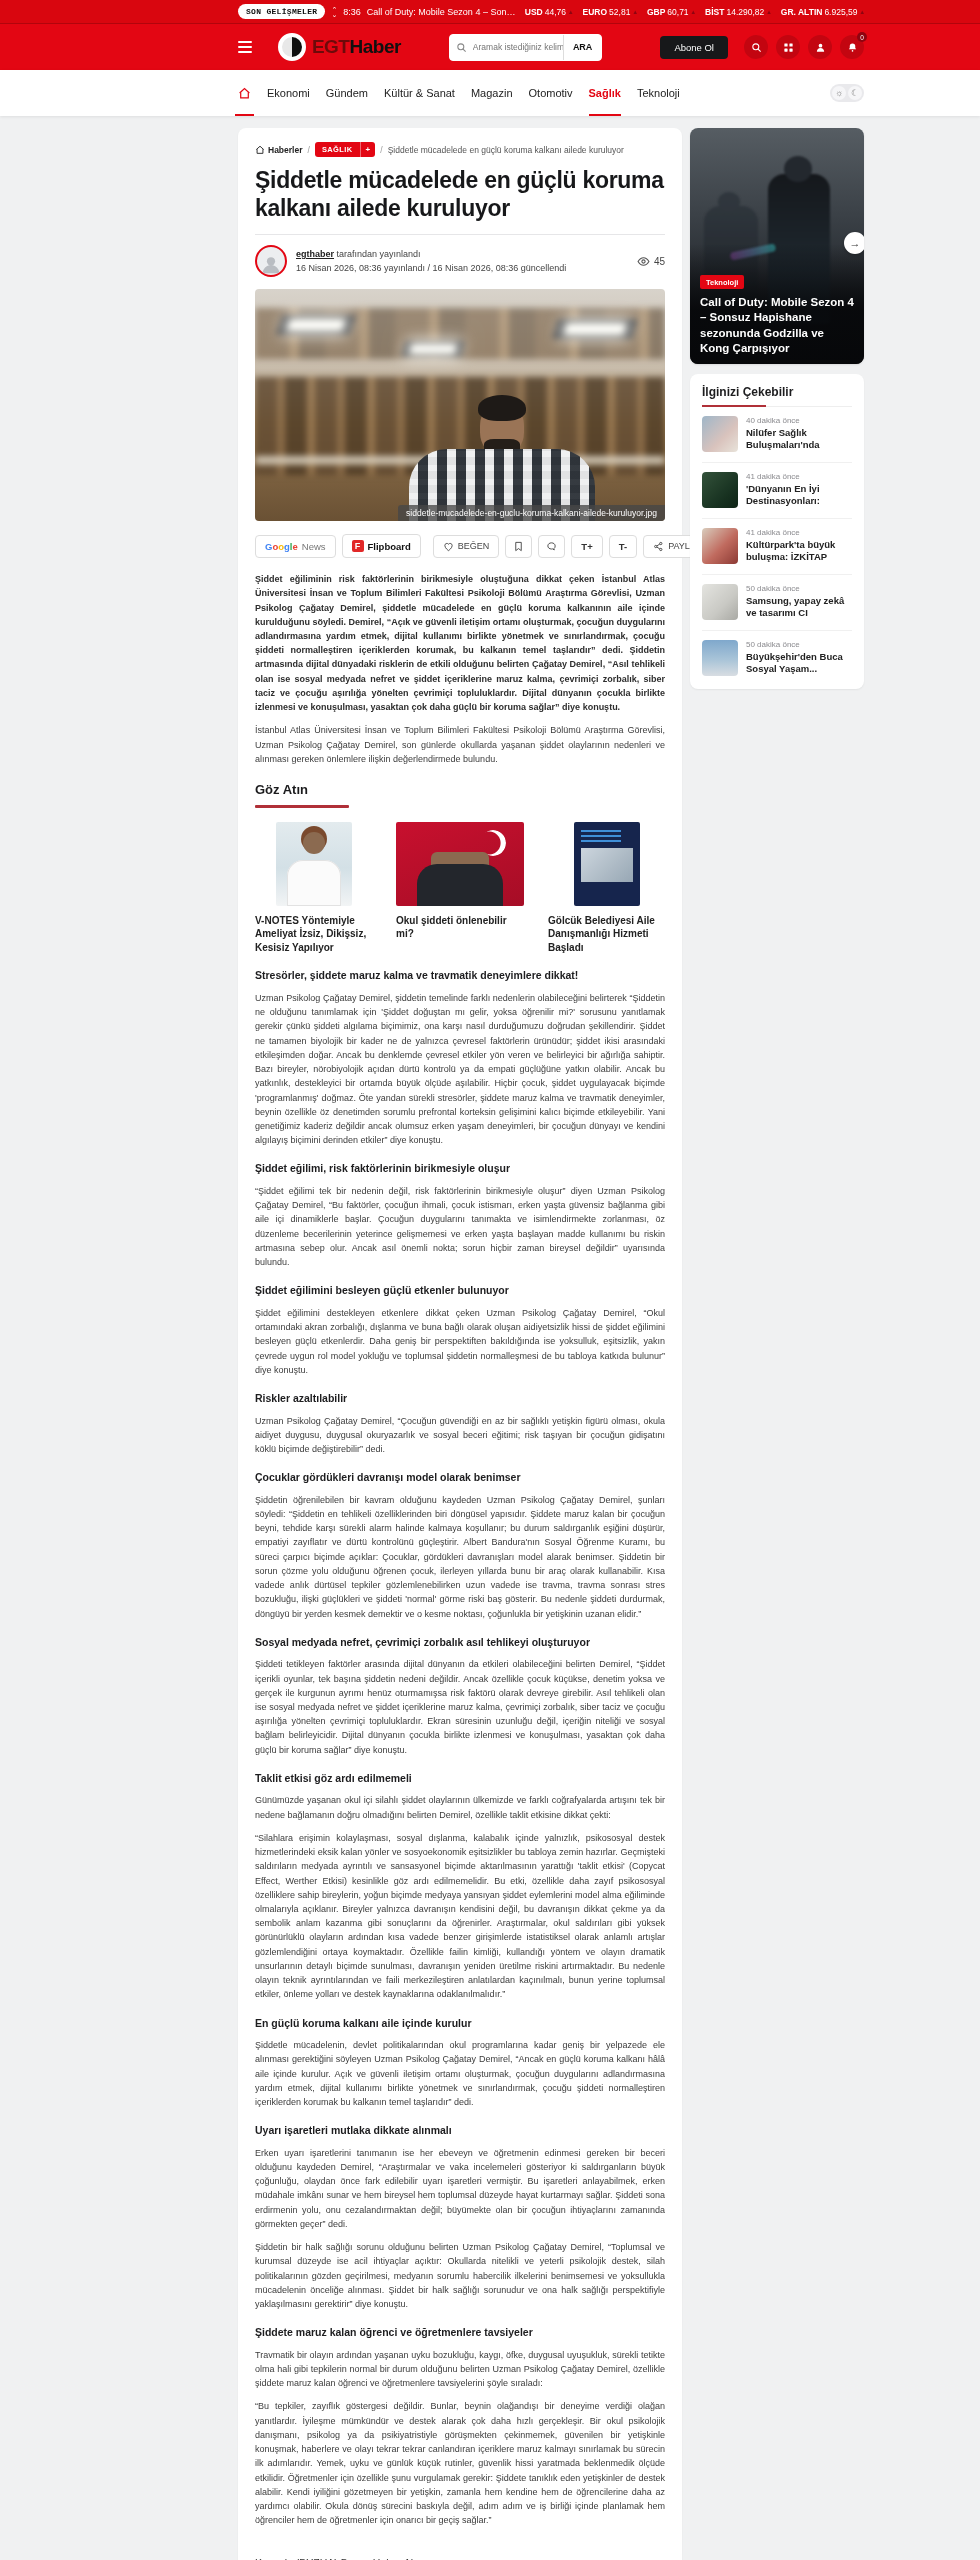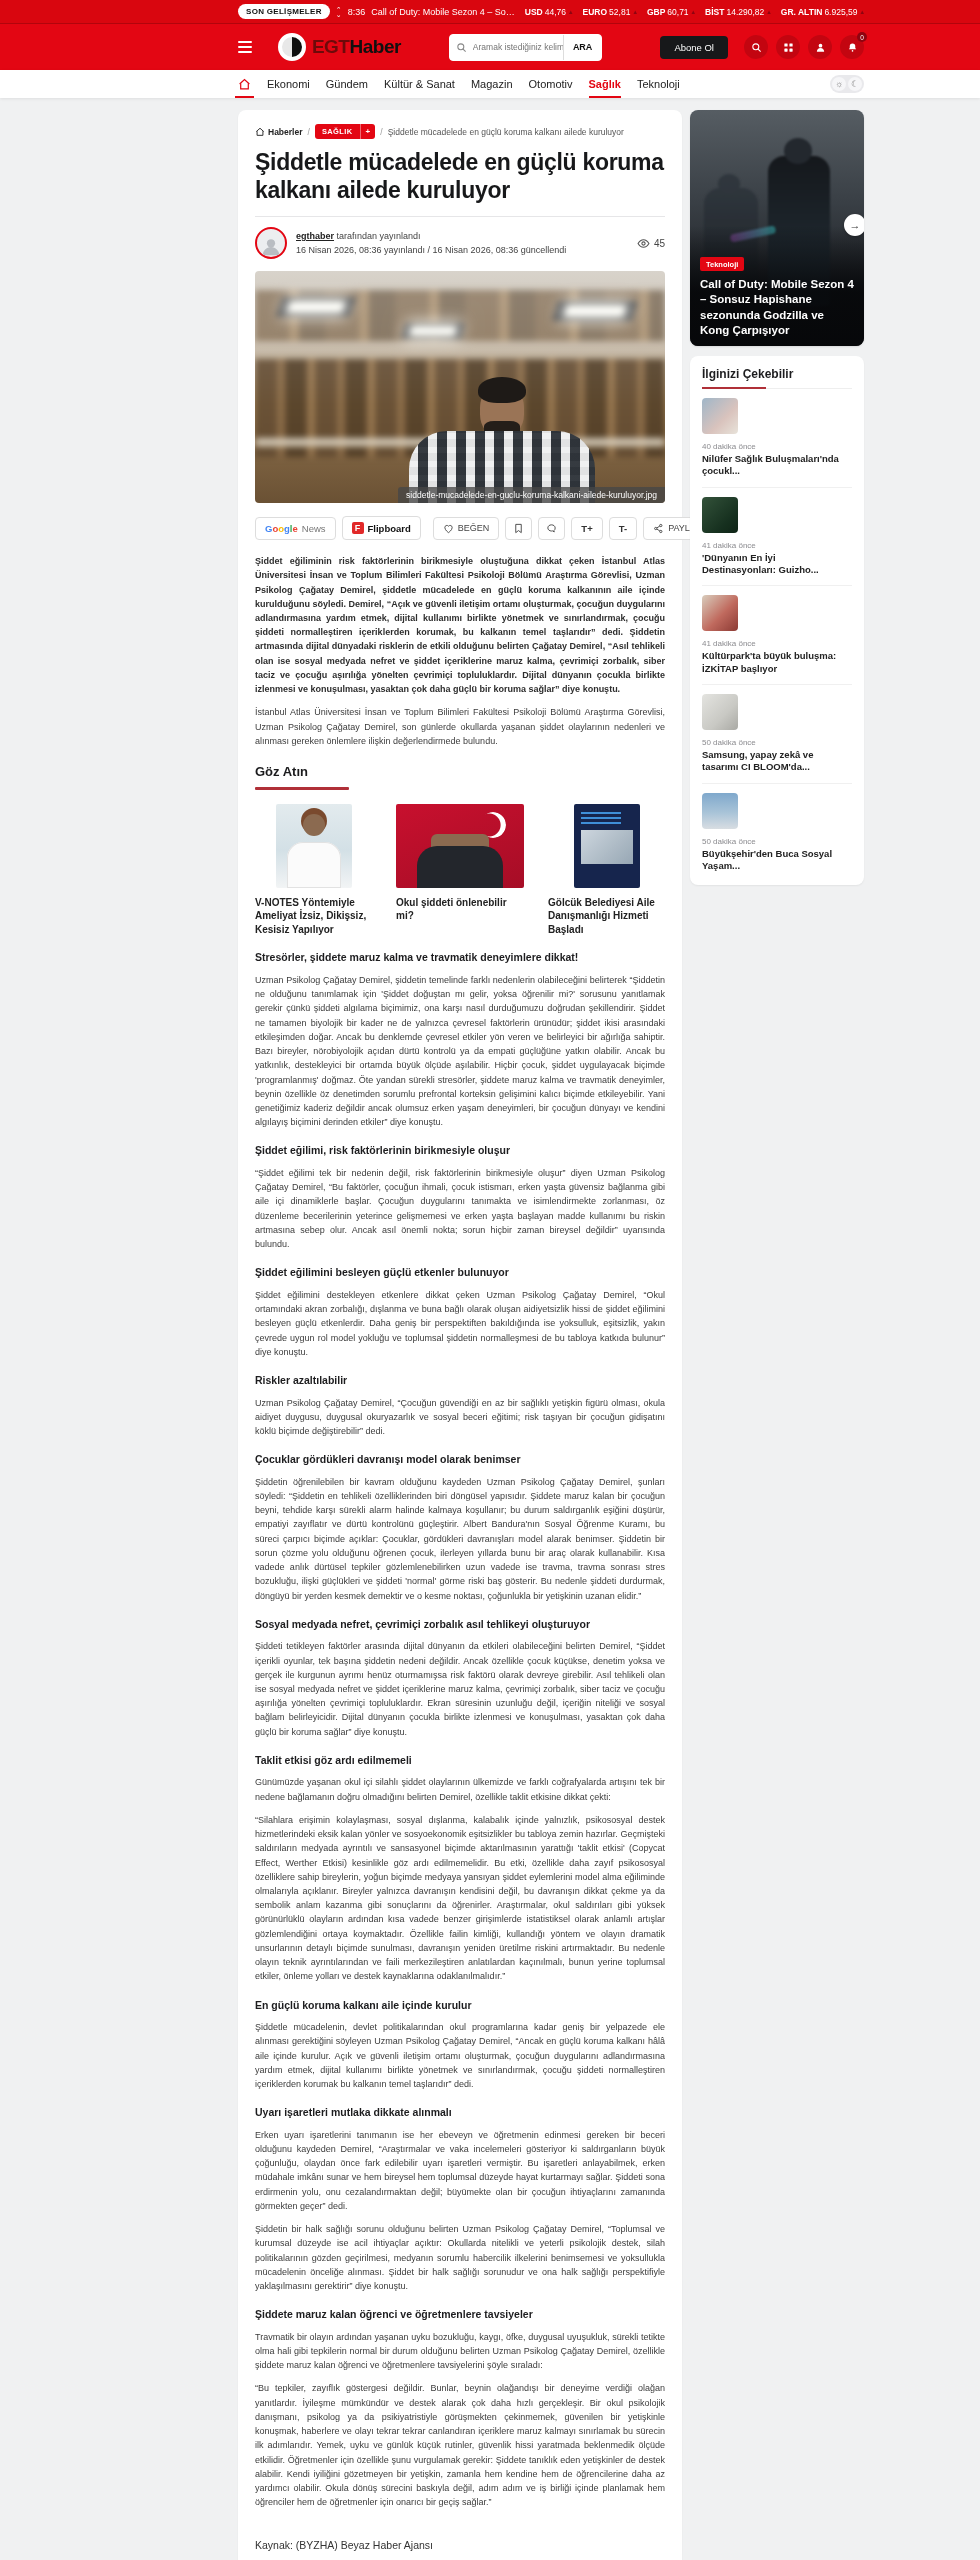--- a/index.html
+++ b/index.html
@@ -7,21 +7,21 @@
   body {
     min-height:2560px; background:#f0f1f2;
     font-family:"Liberation Sans", sans-serif; color:#222;
     -webkit-font-smoothing:antialiased;
   }
   .container { margin-left:238px; width:626px; }
 
   
   .ticker { background:#d9060f; height:24px; border-bottom:1px solid rgba(0,0,0,.18); }
   .ticker-inner { display:flex; align-items:center; height:100%; gap:6px; }
-  .ticker-badge { background:#fff; color:#111; font-size:8px; font-weight:bold; padding:3px 8px; border-radius:9px; letter-spacing:.3px; white-space:nowrap; }
+  .ticker-badge { background:#fff; color:#111; font-size:8px; font-weight:bold; padding:3px 8px; border-radius:9px; letter-spacing:.3px; white-space:nowrap;font-family:Liberation Mono, monospace; }
   .ticker-chevrons { display:flex; flex-direction:column; line-height:5px; color:#fff; font-size:7px; }
   .ticker-chevrons span { cursor:pointer; }
   .ticker-time { color:#fff; font-weight:normal; font-size:9px; }
   .ticker-headline { color:#fff; font-size:9px; white-space:nowrap; overflow:hidden; max-width:205px; text-overflow:ellipsis; }
   .ticker-rates { margin-left:auto; display:flex; gap:10px; align-items:center; }
   .rate { color:#fff; font-size:8.5px; white-space:nowrap; display:flex; align-items:center; gap:2px; }
   .rate .lbl { font-weight:bold; }
   .rate::after { content:"▴"; font-size:7px; color:#8f0410; margin-left:1px; }
 
   
@@ -37,21 +37,21 @@
   .searchbox { margin-left:38px; display:flex; align-items:center; background:#fff; border-radius:4px; height:27px; width:198px; overflow:hidden; border:1px solid #fff; }
   .searchbox .mag { padding:0 6px; display:flex; }
   .searchbox input { border:0; outline:none; flex:1; font-size:8.5px; color:#333; font-family:"Liberation Sans",sans-serif; min-width:0; }
   .ara-btn { background:#fff; border-left:1px solid #ddd; font-size:9px; font-weight:bold; color:#111; padding:0 9px; height:27px; cursor:pointer; display:flex; align-items:center; border-radius:0 4px 4px 0; }
   .subscribe { margin-left:48px; background:#17181a; color:#fff; font-size:9.5px; padding:6px 14px; border-radius:4px; cursor:pointer; white-space:nowrap; }
   .hicons { display:flex; gap:8px; margin-left:6px; }
   .hicon { width:24px; height:24px; border-radius:50%; background:rgba(0,0,0,.14); display:flex; align-items:center; justify-content:center; cursor:pointer; position:relative; }
   .hicon .badge { position:absolute; top:-3px; right:-3px; background:#8f0410; color:#fff; border-radius:50%; width:10px; height:10px; font-size:6.5px; display:flex; align-items:center; justify-content:center; }
 
   
-  .nav { background:#fff; height:28px; box-shadow:0 1px 3px rgba(0,0,0,.08); }
+  .nav { background:#fff; height:46px; box-shadow:0 1px 3px rgba(0,0,0,.08); }
   .nav-inner { display:flex; align-items:center; height:100%; gap:16px; }
   .nav-home { position:relative; display:flex; align-items:center; height:100%; cursor:pointer; }
   .nav-home::after { content:""; position:absolute; bottom:0; left:-3px; right:-3px; height:2px; background:#e30613; }
   .nav-item { font-size:11px; color:#222; cursor:pointer; height:100%; display:flex; align-items:center; position:relative; white-space:nowrap; }
   .nav-item.active { color:#e30613; font-weight:bold; }
   .nav-item.active::after { content:""; position:absolute; bottom:0; left:0; right:0; height:2px; background:#e30613; }
   .theme-toggle { margin-left:auto; background:#e9e9ec; border-radius:10px; height:18px; padding:2px; display:flex; gap:2px; cursor:pointer; }
   .theme-dot { width:14px; height:14px; border-radius:50%; font-size:9px; color:#777; display:flex; align-items:center; justify-content:center; background:#f6f6f8; }
 
   
@@ -146,21 +146,21 @@
   .feat-accent { position:absolute; left:40px; top:120px; width:46px; height:8px; background:linear-gradient(90deg,#7c3f8f,#2ea3a0); border-radius:4px; transform:rotate(-12deg); opacity:.65; filter:blur(1px); }
   .feat-grad { position:absolute; left:0; right:0; bottom:0; height:120px; background:linear-gradient(180deg,transparent,rgba(5,6,8,.88) 55%); }
   .feat-inner { position:absolute; left:0; right:0; bottom:8px; padding:0 10px; }
   .feat-badge { display:inline-block; background:#e30613; color:#fff; font-size:7.5px; font-weight:bold; padding:2.5px 6px; border-radius:2px; }
   .feat-title { margin-top:6px; color:#fff; font-size:11.5px; font-weight:bold; line-height:1.32; }
   .feat-arrow { position:absolute; right:-2px; top:44%; width:22px; height:22px; background:#fff; border-radius:50%; display:flex; align-items:center; justify-content:center; font-size:11px; color:#333; box-shadow:0 1px 3px rgba(0,0,0,.3); cursor:pointer; }
 
   .sugg-card { background:#fff; border-radius:8px; box-shadow:0 1px 2px rgba(0,0,0,.06); padding:11px 12px 4px; }
   .sugg-head { font-size:12px; font-weight:bold; color:#1d1d1f; padding-bottom:7px; position:relative; border-bottom:1px solid #eee; }
   .sugg-head::after { content:""; position:absolute; left:0; bottom:-1px; width:64px; height:2px; background:#b03038; }
-  .sugg-item { display:flex; gap:8px; padding:9px 0; border-bottom:1px solid #f0f0f0; cursor:pointer;flex-direction:column; }
+  .sugg-item { display:flex; gap:8px; padding:9px 0; border-bottom:1px solid #f0f0f0; cursor:pointer; }
   .sugg-item:last-child { border-bottom:0; }
   .thumb { width:36px; height:36px; border-radius:4px; flex:0 0 auto; }
   .t0 { background:linear-gradient(135deg,#9fb6c8 0%,#d9c3bd 60%,#e8e3da 100%); }
   .t1 { background:linear-gradient(135deg,#33523a 0%,#16301f 70%,#0e2416 100%); }
   .t2 { background:linear-gradient(135deg,#d9cdbd 0%,#c06a5e 55%,#8c3a34 100%); }
   .t3 { background:linear-gradient(135deg,#e4e4e0 0%,#c9c9c4 60%,#a9a9a4 100%); }
   .t4 { background:linear-gradient(180deg,#7fa8cc 0%,#a9c4d8 55%,#d8dde2 100%); }
   .sugg-meta { min-width:0; }
   .sugg-time { font-size:8px; color:#8b8b8f; }
   .sugg-title { margin-top:2px; font-size:9.5px; font-weight:bold; color:#222; line-height:1.3; max-height:26px; overflow:hidden; }

